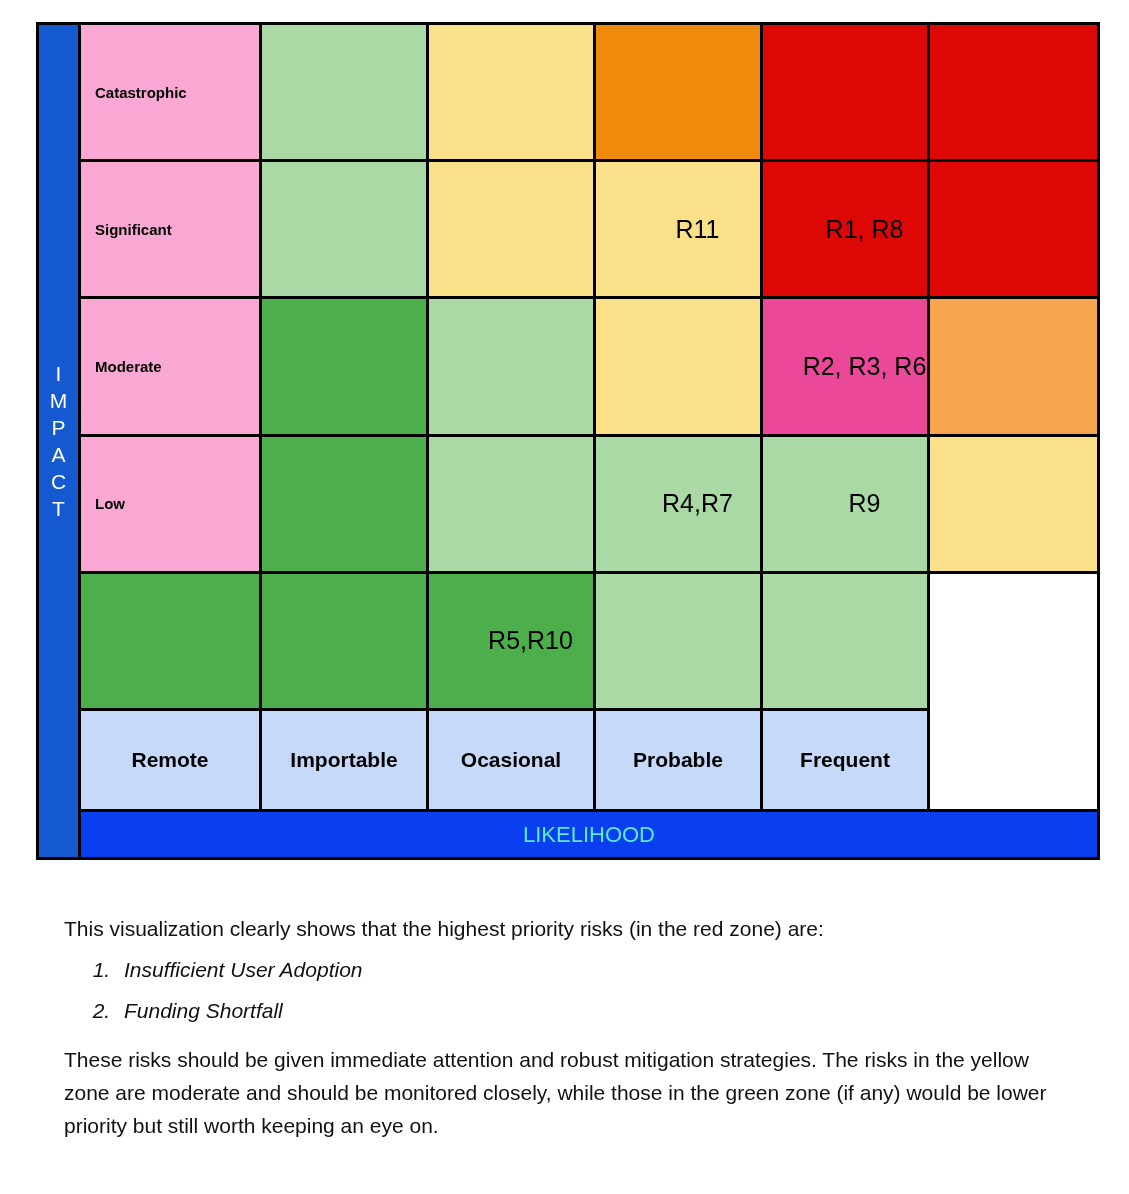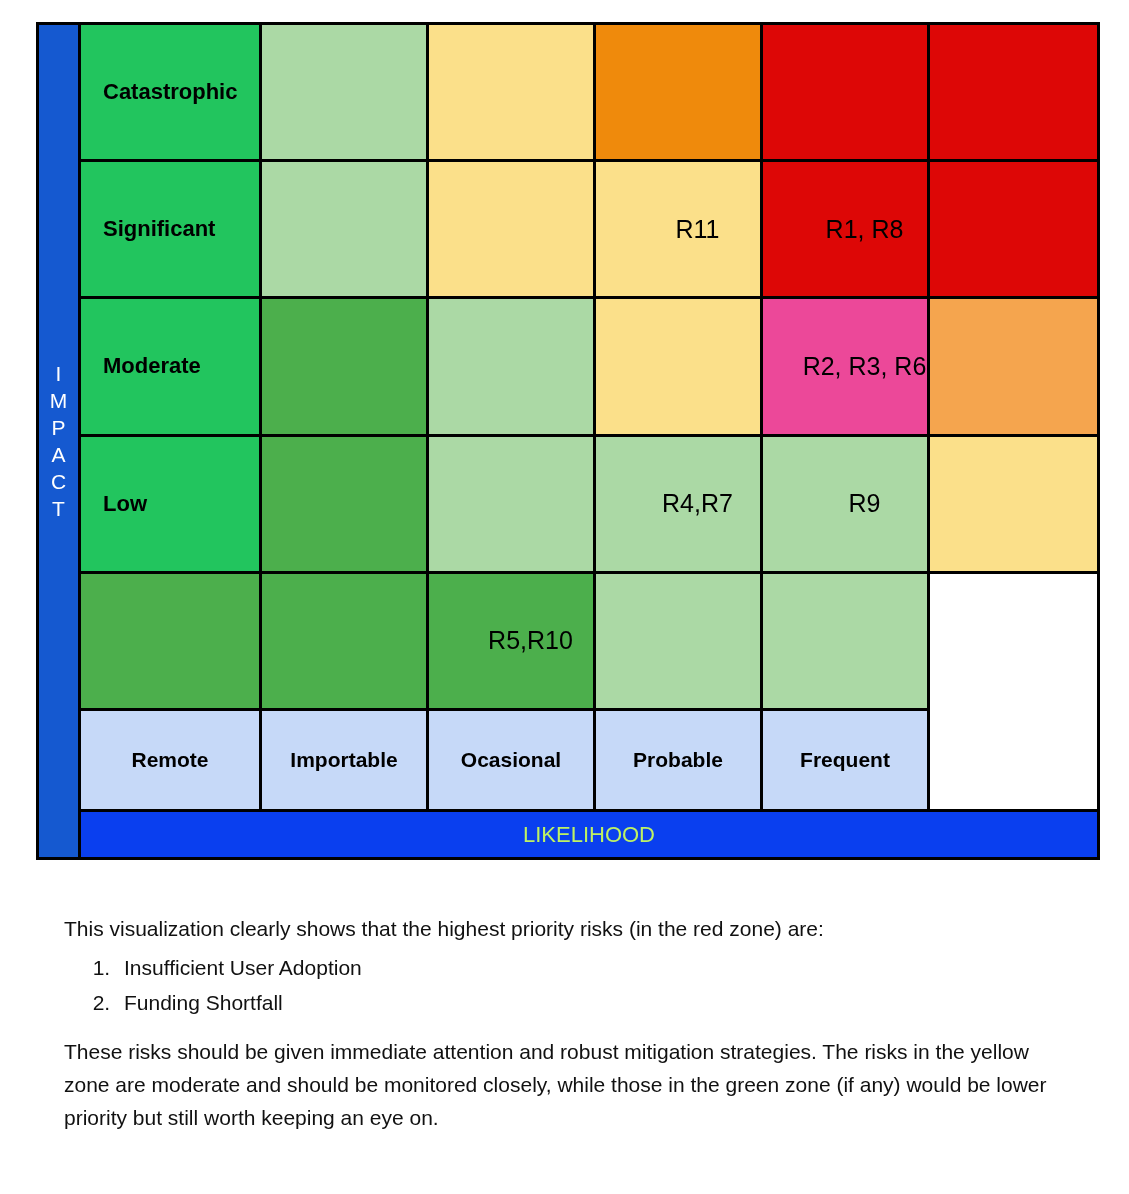--- a/index.html
+++ b/index.html
@@ -72,25 +72,25 @@
     box-sizing: border-box;
     display: flex;
     align-items: center;
     justify-content: center;
     font-size: 21px;
     overflow: hidden;
   }
   .cell:nth-child(6n) { border-right: none; }
 
   .row-label {
-    background: #22c55e;
+    background: #f9a8d4;
     font-weight: bold;
     justify-content: flex-start;
-    padding-left: 22px;
-    font-size: 22px;
+    padding-left: 14px;
+    font-size: 15px;
   }
   .corner-blank {
     background: #ffffff;
     border-bottom: none;
   }
   .col-header {
     background: #C6D9F8;
     font-weight: bold;
     font-size: 21px;
     border-bottom: none;
@@ -98,21 +98,21 @@
   .risk-cell {
     font-weight: normal;
     font-size: 25px;
     padding-left: 39px;
   }
 
   .likelihood-bar {
     height: 48px;
     flex: 0 0 48px;
     background: #0A3FEF;
-    color: #bef264;
+    color: #5eead4;
     display: flex;
     align-items: center;
     justify-content: center;
     font-size: 22px;
     border-top: 3px solid #000000;
     box-sizing: border-box;
   }
 
   
   .narrative {
@@ -123,22 +123,23 @@
     font-size: 21px;
     line-height: 33px;
     color: #111111;
   }
   .narrative p { margin: 0 0 6px 0; }
   .narrative ol {
     margin: 6px 0 16px 0;
     padding-left: 52px;
   }
   .narrative ol li {
-    margin: 0 0 2px 0;
+    margin: 8px 0 2px 0;
     padding-left: 8px;
+    font-style: italic;
   }
   .para-block { margin-top: 10px; }
 </style>
 </head>
 <body>
 
 <div class="matrix-wrap">
 
   <div class="impact-axis">
     <div class="impact-axis-label">I

